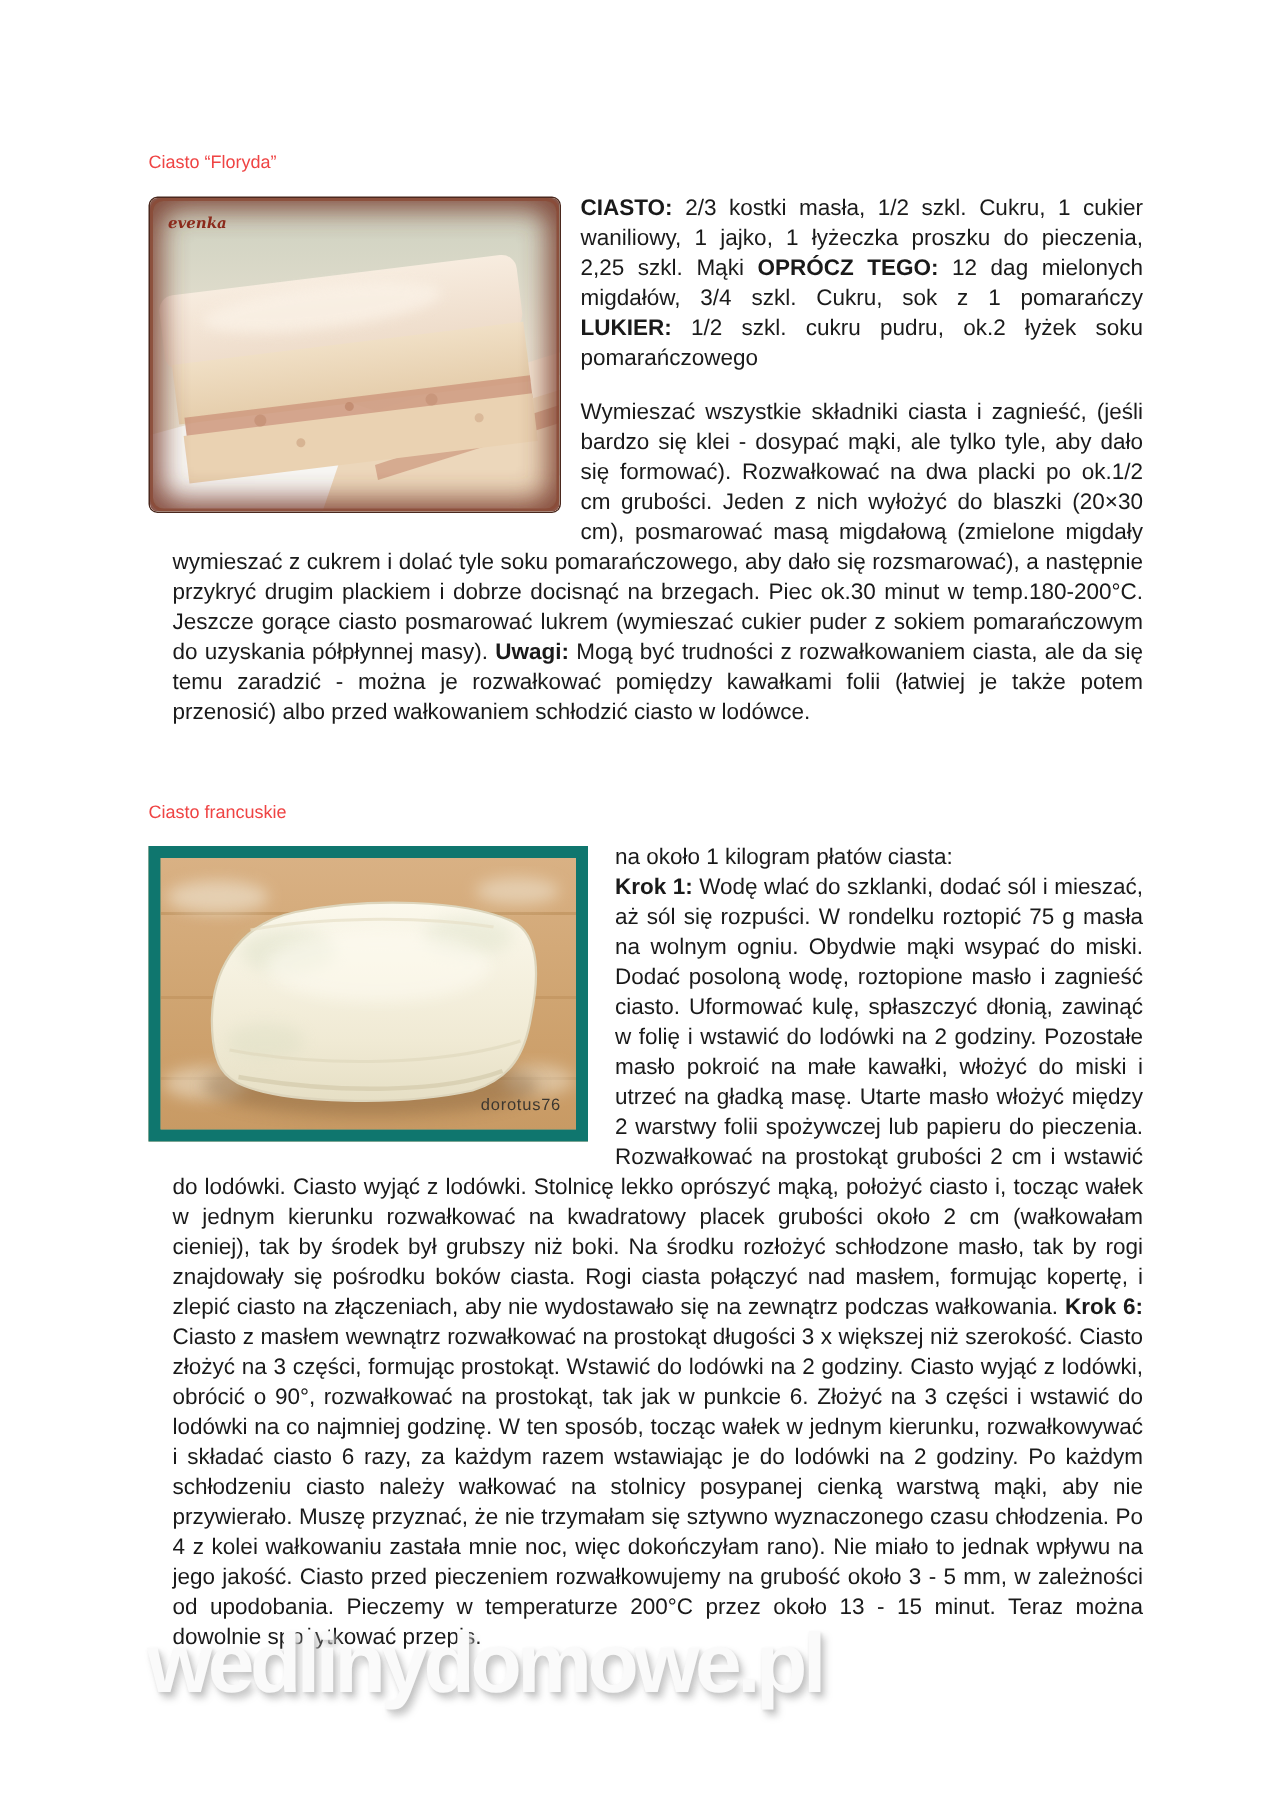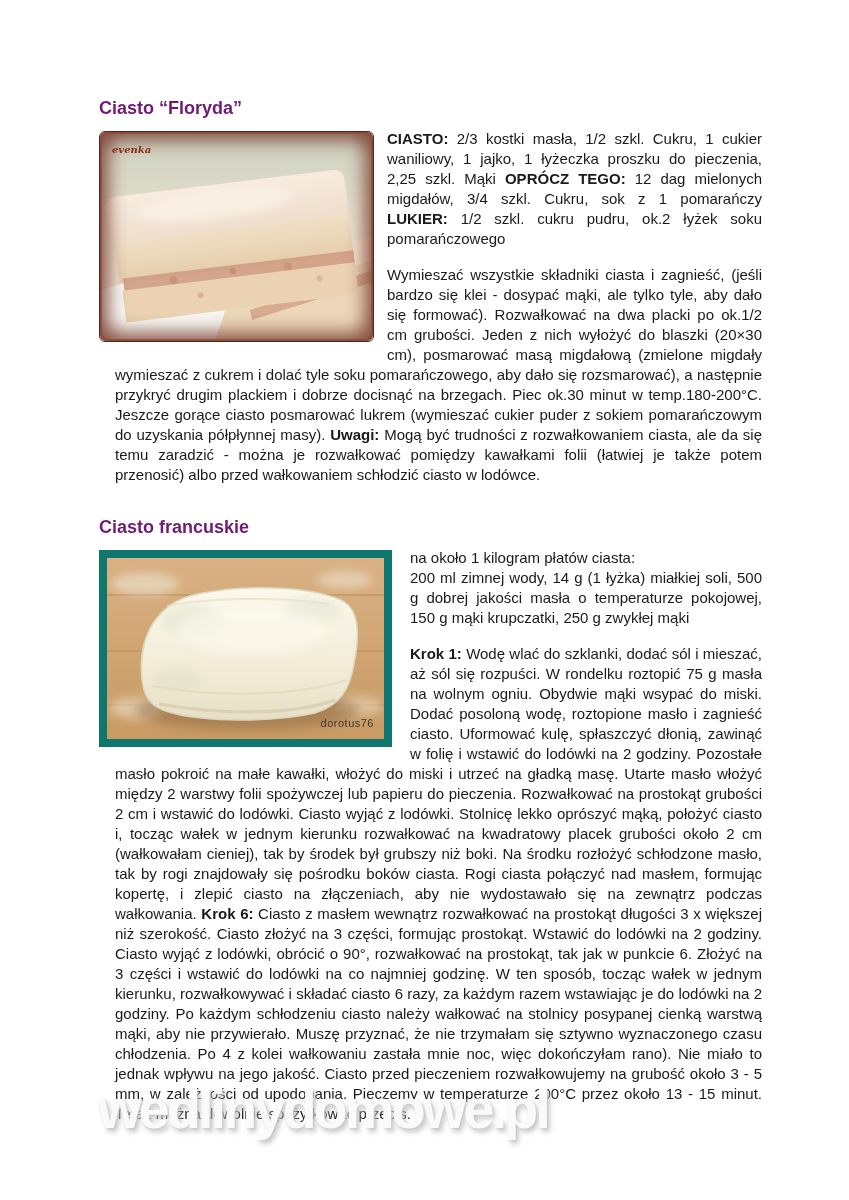--- a/index.html
+++ b/index.html
@@ -5,25 +5,25 @@
   html,body{margin:0;padding:0;background:#ffffff;}
   .page{
     position:relative;width:849px;height:1200px;background:#ffffff;
     font-family:"Liberation Sans",sans-serif;overflow:hidden;
   }
   .content{
     position:absolute;left:99px;top:98px;width:663px;
     font-size:15px;line-height:20px;color:#1a1a1a;text-align:justify;
   }
   .recipe-title{
-    color:#701a75;font-size:18px;font-weight:bold;margin:0 0 11px 0;
+    color:#ef4444;font-size:12px;font-weight:normal;margin:0 0 11px 0;
     text-align:left;clear:both;
   }
   .recipe{margin:0;}
-  .recipe + .recipe{margin-top:16px;}
+  .recipe + .recipe{margin-top:30px;}
   p.para{margin:0 0 16px 0;padding-left:16px;}
   p.tight{margin:0;}
   .lead{margin-top:10px;}
   b{font-weight:bold;}
   .photo{float:left;position:relative;overflow:hidden;}
   .photo1{
     width:273px;height:209px;margin:2px 13px 6px 0;
     border:1px solid #4a281e;border-radius:6px;background:#e9e2d3;
   }
   .photo2{
@@ -144,20 +144,19 @@
           <ellipse cx="70" cy="122" rx="26" ry="12" fill="#ccd5b8" opacity=".25" filter="url(#soft2)"></ellipse>
           <ellipse cx="145" cy="72" rx="75" ry="24" fill="#fffdf4" opacity=".5" filter="url(#soft2)"></ellipse>
           <path d="M52,146 C120,158 190,156 228,142" fill="none" stroke="#d6cdaf" stroke-width="3" opacity=".8"></path>
           <path d="M46,128 C110,140 190,138 240,122" fill="none" stroke="#e0d8bd" stroke-width="2" opacity=".7"></path>
           <path d="M60,48 C100,40 170,38 222,46" fill="none" stroke="#e7e0c8" stroke-width="2" opacity=".7"></path>
         </svg>
         <span class="photo-wm2">dorotus76</span>
       </div>
 
       <p class="tight lead">na około 1 kilogram płatów ciasta:</p>
-      <p class="para">200 ml zimnej wody, 14 g (1 łyżka) miałkiej soli, 500 g dobrej jakości masła o temperaturze pokojowej, 150 g mąki krupczatki, 250 g zwykłej mąki</p>
       <p class="para"><b>Krok 1:</b><span> Wodę wlać do szklanki, dodać sól i mieszać, aż sól się rozpuści. W rondelku roztopić 75 g masła na wolnym ogniu. Obydwie mąki wsypać do miski. Dodać posoloną wodę, roztopione masło i zagnieść ciasto. Uformować kulę, spłaszczyć dłonią, zawinąć w folię i wstawić do lodówki na 2 godziny. Pozostałe masło pokroić na małe kawałki, włożyć do miski i utrzeć na gładką masę. Utarte masło włożyć między 2 warstwy folii spożywczej lub papieru do pieczenia. Rozwałkować na prostokąt grubości 2 cm i wstawić do lodówki. Ciasto wyjąć z lodówki. Stolnicę lekko oprószyć mąką, położyć ciasto i, tocząc wałek w jednym kierunku rozwałkować na kwadratowy placek grubości około 2 cm (wałkowałam cieniej), tak by środek był grubszy niż boki. Na środku rozłożyć schłodzone masło, tak by rogi znajdowały się pośrodku boków ciasta. Rogi ciasta połączyć nad masłem, formując kopertę, i zlepić ciasto na złączeniach, aby nie wydostawało się na zewnątrz podczas wałkowania. </span><b>Krok 6:</b><span> Ciasto z masłem wewnątrz rozwałkować na prostokąt długości 3 x większej niż szerokość. Ciasto złożyć na 3 części, formując prostokąt. Wstawić do lodówki na 2 godziny. Ciasto wyjąć z lodówki, obrócić o 90°, rozwałkować na prostokąt, tak jak w punkcie 6. Złożyć na 3 części i wstawić do lodówki na co najmniej godzinę. W ten sposób, tocząc wałek w jednym kierunku, rozwałkowywać i składać ciasto 6 razy, za każdym razem wstawiając je do lodówki na 2 godziny. Po każdym schłodzeniu ciasto należy wałkować na stolnicy posypanej cienką warstwą mąki, aby nie przywierało. Muszę przyznać, że nie trzymałam się sztywno wyznaczonego czasu chłodzenia. Po 4 z kolei wałkowaniu zastała mnie noc, więc dokończyłam rano). Nie miało to jednak wpływu na jego jakość. Ciasto przed pieczeniem rozwałkowujemy na grubość około 3 - 5 mm, w zależności od upodobania. Pieczemy w temperaturze 200°C przez około 13 - 15 minut.  Teraz można dowolnie spożytkować przepis.</span></p>
       <div class="clear"></div>
     </section>
   </div>
 
   <div class="site-watermark">wedlinydomowe.pl</div>
 </div>
 
 </body></html>

